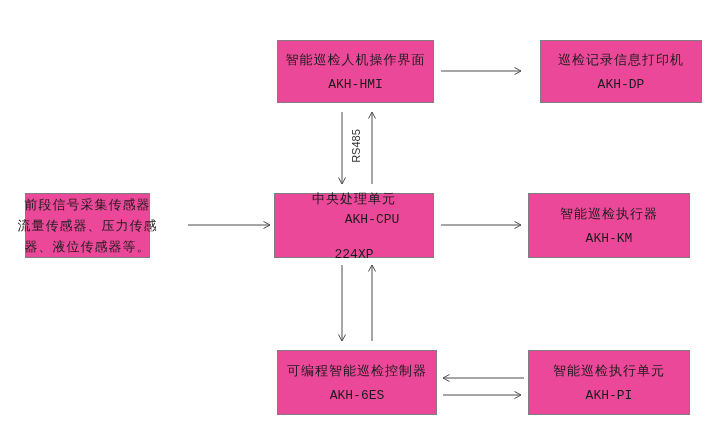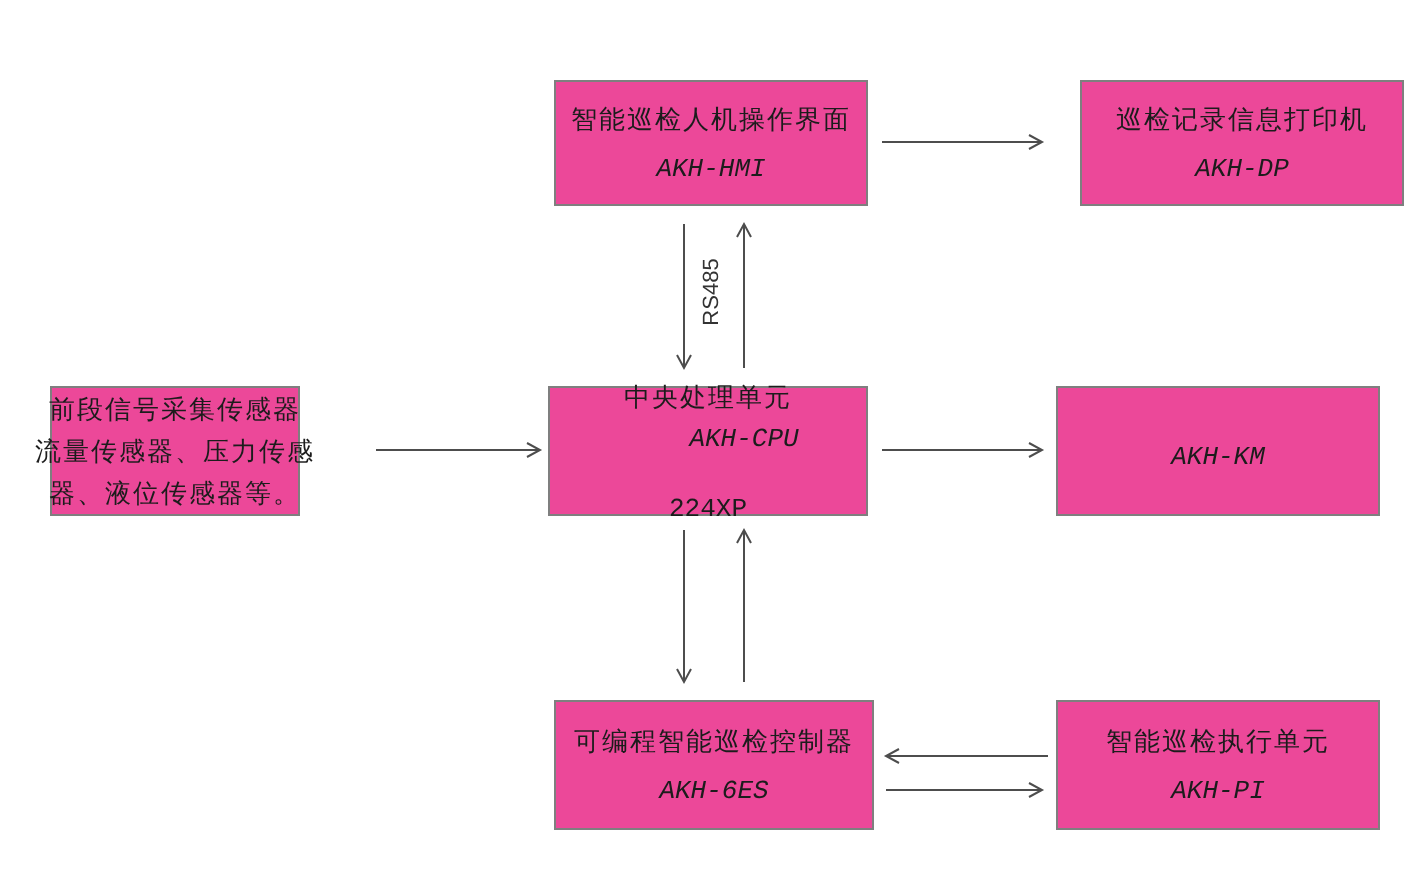--- a/index.html
+++ b/index.html
@@ -40,21 +40,20 @@
     line-height: 20px;
     letter-spacing: 1px;
     white-space: nowrap;
   }
   .box .code {
     font-family: "Liberation Mono", monospace;
     font-size: 13px;
     line-height: 16px;
     margin-top: 7px;
     white-space: nowrap;
-    font-style: italic;
   }
   .box .model {
     font-family: "Liberation Mono", monospace;
     font-size: 13px;
     line-height: 16px;
     margin-top: 19px;
     white-space: nowrap;
   }
   .box.cpu .code { margin-top: 3px; margin-left: 36px; }
   .box.multiline .title { line-height: 21px; margin: 0; }
@@ -117,20 +116,21 @@
     <div class="title">器、液位传感器等。</div>
   </div>
 
   <div class="box cpu" id="box-cpu">
     <div class="title">中央处理单元</div>
     <div class="code">AKH-CPU</div>
     <div class="model">224XP</div>
   </div>
 
   <div class="box" id="box-km">
+    <div class="title">智能巡检执行器</div>
     <div class="code">AKH-KM</div>
   </div>
 
   <div class="box" id="box-plc">
     <div class="title">可编程智能巡检控制器</div>
     <div class="code">AKH-6ES</div>
   </div>
 
   <div class="box" id="box-pi">
     <div class="title">智能巡检执行单元</div>

